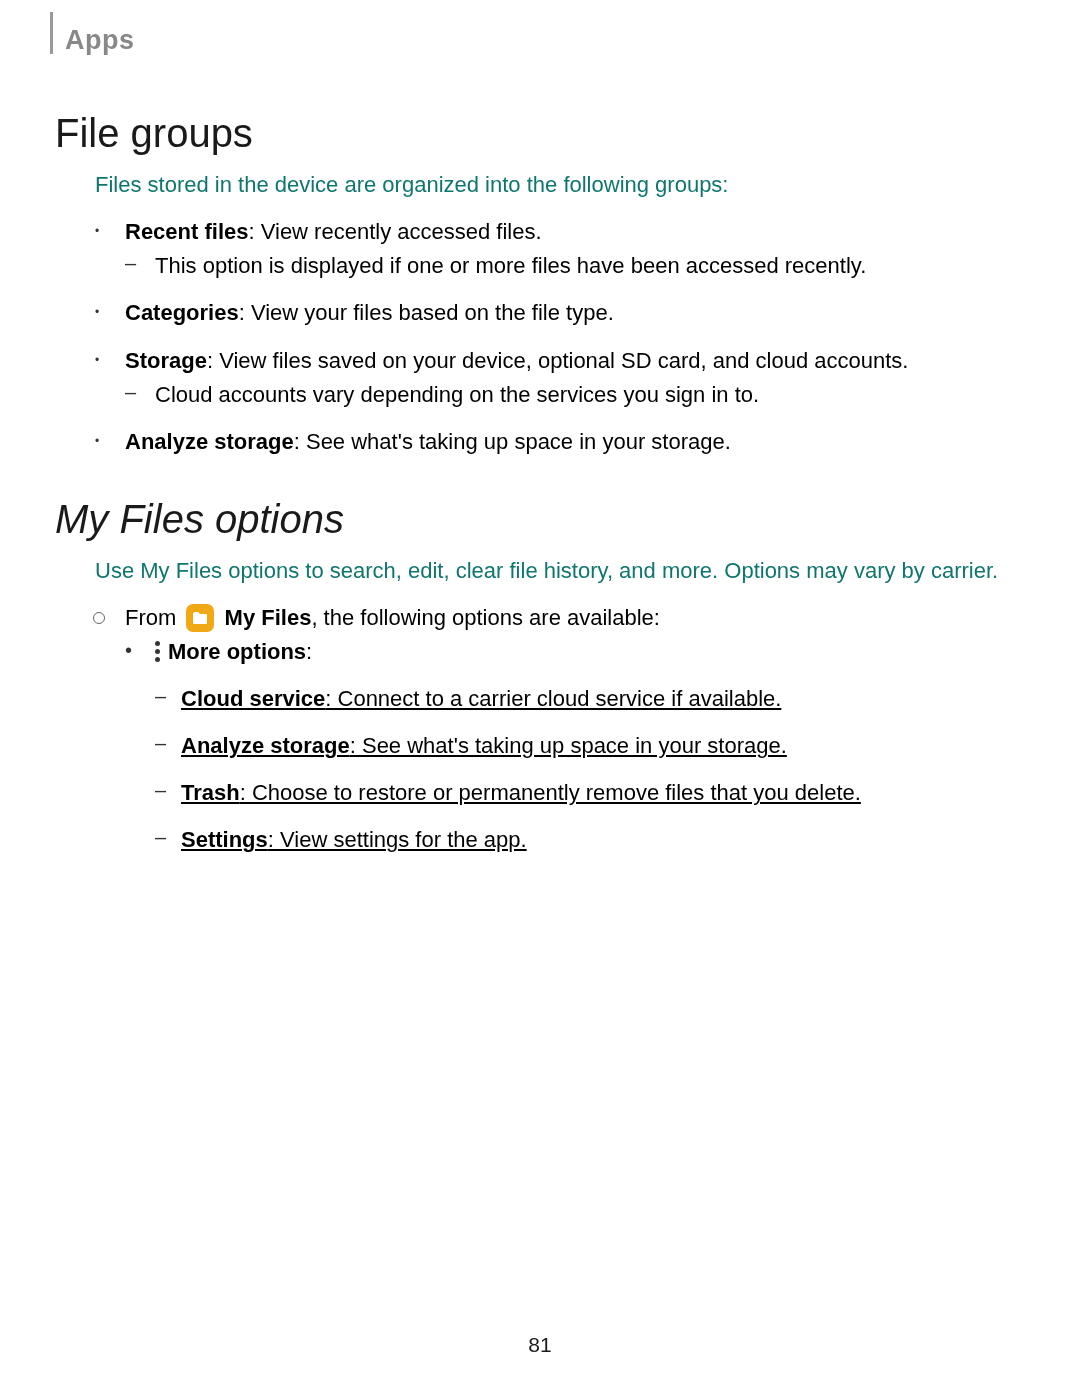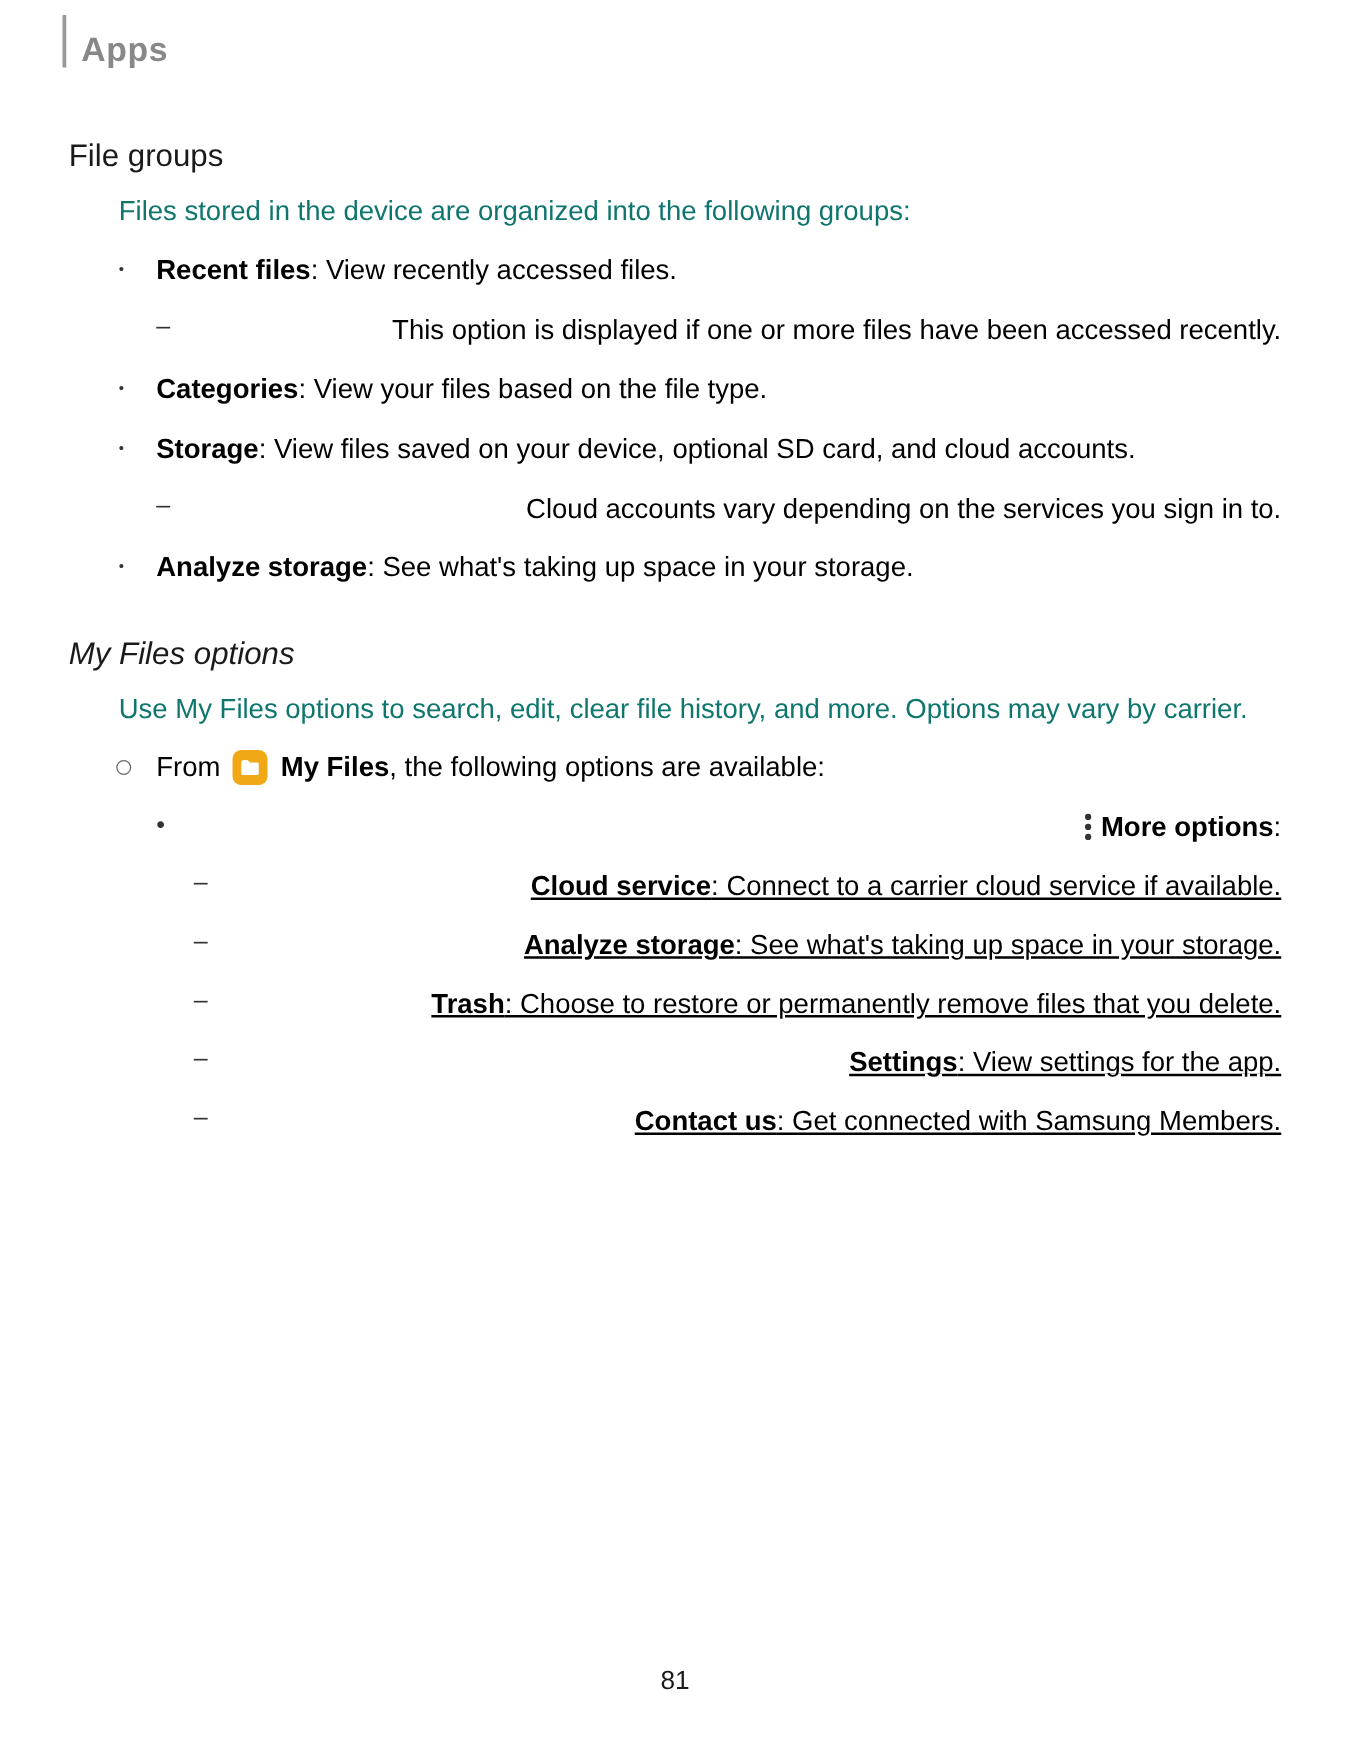--- a/index.html
+++ b/index.html
@@ -25,21 +25,21 @@
     }
     .header-text {
       color: #888;
       font-size: 27px;
       margin-left: 10px;
       margin-top: 5px;
       letter-spacing: 0.5px;
       font-weight: bold;
     }
     .section-heading {
-      font-size: 25px;
+      font-size: 40px;
       color: #1a1a1a;
       font-weight: 400;
       margin-top: 55px;
       margin-bottom: 12px;
     }
     .section-heading.second {
       margin-top: 38px;
       font-style: italic;
     }
     .body-text {
@@ -76,22 +76,21 @@
       width: 10px;
       height: 10px;
       border: 1.5px solid #666;
       border-radius: 50%;
       position: absolute;
       left: -2px;
       top: 11px;
     }
     .level2 {
       margin-left: 0;
-      margin-top: 14px;
-      text-align: right;
+      margin-top: 0;
     }
     .level2 > li {
       position: relative;
       padding-left: 30px;
       font-size: 22px;
       line-height: 1.5;
       margin-bottom: 14px;
     }
     .level2 > li::before {
       content: '–';
@@ -222,20 +221,19 @@
         <span class="more-icon">
             <span></span>
             <span></span>
             <span></span>
           </span><span class="bold">More options</span><span>:</span>
         <ul class="level3">
           <li><span class="bold">Cloud service</span><span>: Connect to a carrier cloud service if available.</span></li>
           <li><span class="bold">Analyze storage</span><span>: See what's taking up space in your storage.</span></li>
           <li><span class="bold">Trash</span><span>: Choose to restore or permanently remove files that you delete.</span></li>
           <li><span class="bold">Settings</span><span>: View settings for the app.</span></li>
-          <li><span class="bold">Contact us</span><span>: Get connected with Samsung Members.</span></li>
         </ul>
       </li>
     </ul>
   </li>
 </ul>
 
 <div class="page-number">81</div>
 
 </body></html>

